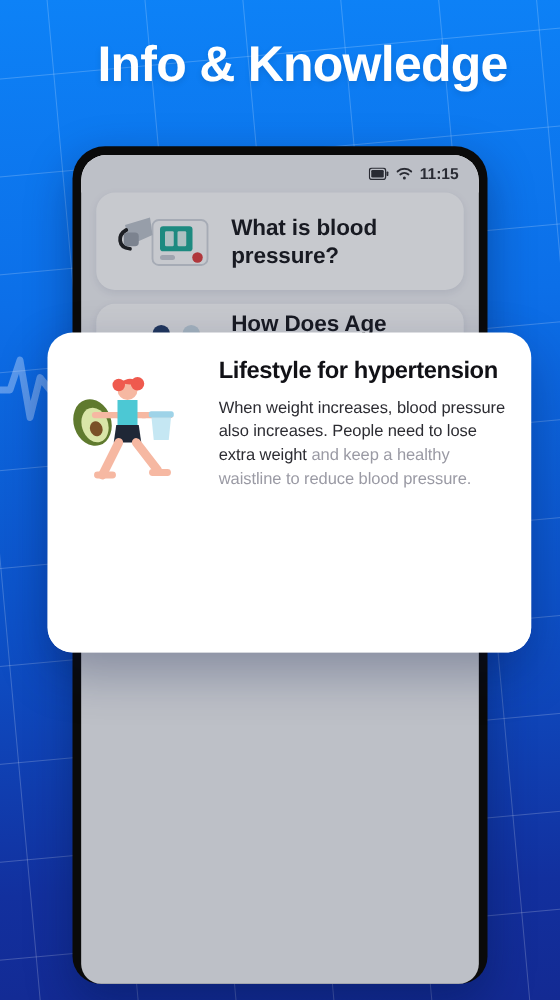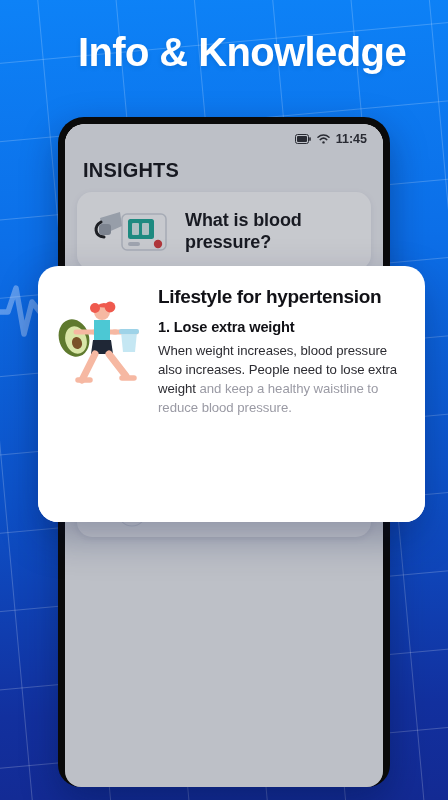--- a/index.html
+++ b/index.html
@@ -104,21 +104,21 @@
   
   #modal {
     position:absolute;
     left:38px; top:266px;
     width:387px; height:256px;
     background:#ffffff;
     border-radius:20px;
     box-shadow:0 16px 40px rgba(5,20,70,.30);
     overflow:hidden;
   }
-  #modal-inner { padding:20px 18px 0 14px; display:flex; gap:10px; }
+  #modal-inner { padding:20px 18px 0 14px; display:flex; gap:27px; }
   #modal-art { width:96px; flex:none; padding-top:12px; }
   #modal-body { flex:1; min-width:0; }
   #modal-title {
     font-size:19px; font-weight:bold; color:#111116;
     letter-spacing:-.35px; line-height:1.18;
     margin-bottom:9px;
   }
   .m-para {
     font-size:13.2px; color:#2c2c32; line-height:1.42;
     letter-spacing:-.05px;
@@ -162,24 +162,23 @@
           <rect x="14.2" y="3.2" width="1.6" height="3.6" rx="0.6" fill="#2b2b2f"></rect>
         </svg>
       </span>
       <span class="sb-icon">
         <svg width="13" height="10" viewBox="0 0 13 10">
           <path d="M1 3.2 A8 8 0 0 1 12 3.2" stroke="#2b2b2f" stroke-width="1.5" fill="none" stroke-linecap="round"></path>
           <path d="M3.2 5.6 A5 5 0 0 1 9.8 5.6" stroke="#2b2b2f" stroke-width="1.5" fill="none" stroke-linecap="round"></path>
           <circle cx="6.5" cy="8.4" r="1.2" fill="#2b2b2f"></circle>
         </svg>
       </span>
-      <span>11:45</span>
+      <span>11:15</span>
     </div>
 
-    <div id="insights-title">INSIGHTS</div>
 
     <div id="insight-list">
 
       <div class="card">
         <div class="card-art">
           <svg width="80" height="58" viewBox="0 0 80 58">
             <rect x="30" y="12" width="44" height="36" rx="5" fill="#ffffff" stroke="#d3d7de" stroke-width="1.5"></rect>
             <rect x="36" y="17" width="26" height="20" rx="2.5" fill="#1aab96"></rect>
             <rect x="40" y="21" width="7" height="12" rx="1" fill="#ffffff" opacity=".85"></rect>
             <rect x="50" y="21" width="7" height="12" rx="1" fill="#ffffff" opacity=".85"></rect>
@@ -296,19 +295,18 @@
         <path d="M57 56 L74 78" stroke="#f6b8a2" stroke-width="7" stroke-linecap="round"></path>
         <path d="M26 82 h12" stroke="#f6b8a2" stroke-width="5.5" stroke-linecap="round"></path>
         <path d="M70 80 h12" stroke="#f6b8a2" stroke-width="5.5" stroke-linecap="round"></path>
         <path d="M69 34 h16 l-2 20 h-12 z" fill="#bfe4f2" opacity=".9"></path>
         <rect x="67" y="31" width="20" height="5" rx="2" fill="#9ed3e8"></rect>
       </svg>
     </div>
 
     <div id="modal-body">
       <div id="modal-title">Lifestyle for hypertension</div>
-      <div class="m-h">1. Lose extra weight</div>
       <p class="m-para"><span>When weight increases, blood pressure also increases. People need to lose extra weight</span> <span class="m-faint">and keep a healthy waistline to reduce blood pressure.</span></p>
 
     </div>
   </div>
   <div id="modal-fade"></div>
 </div>
 
 </body></html>

